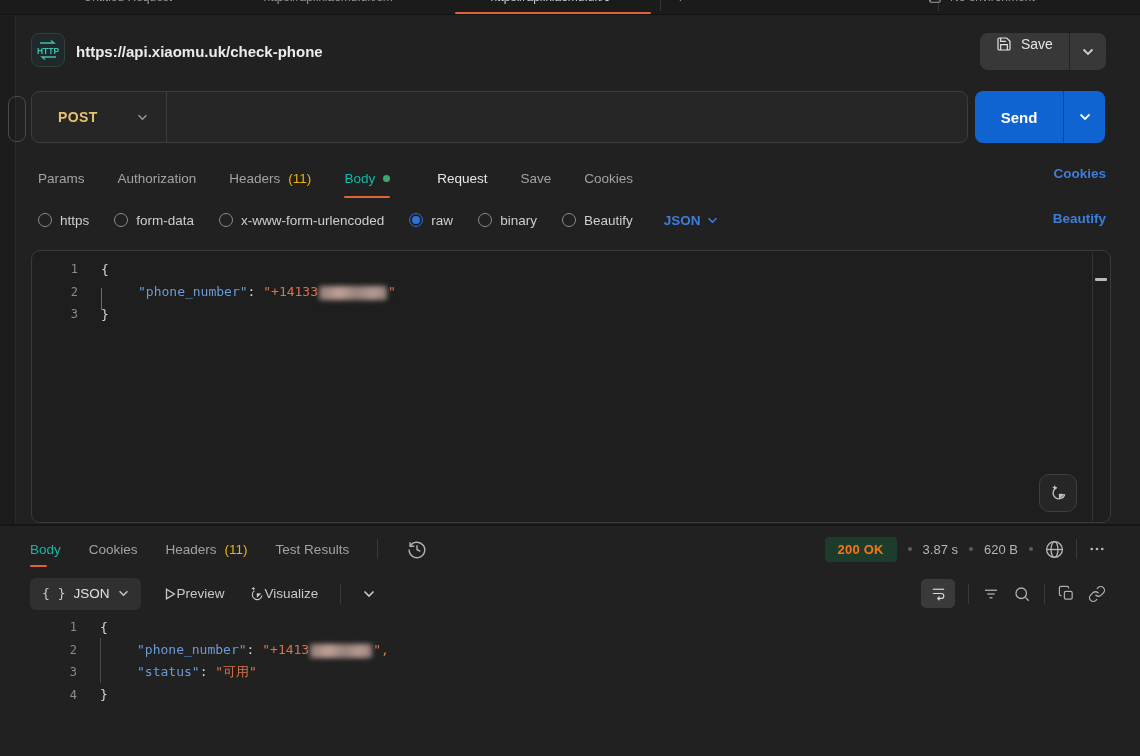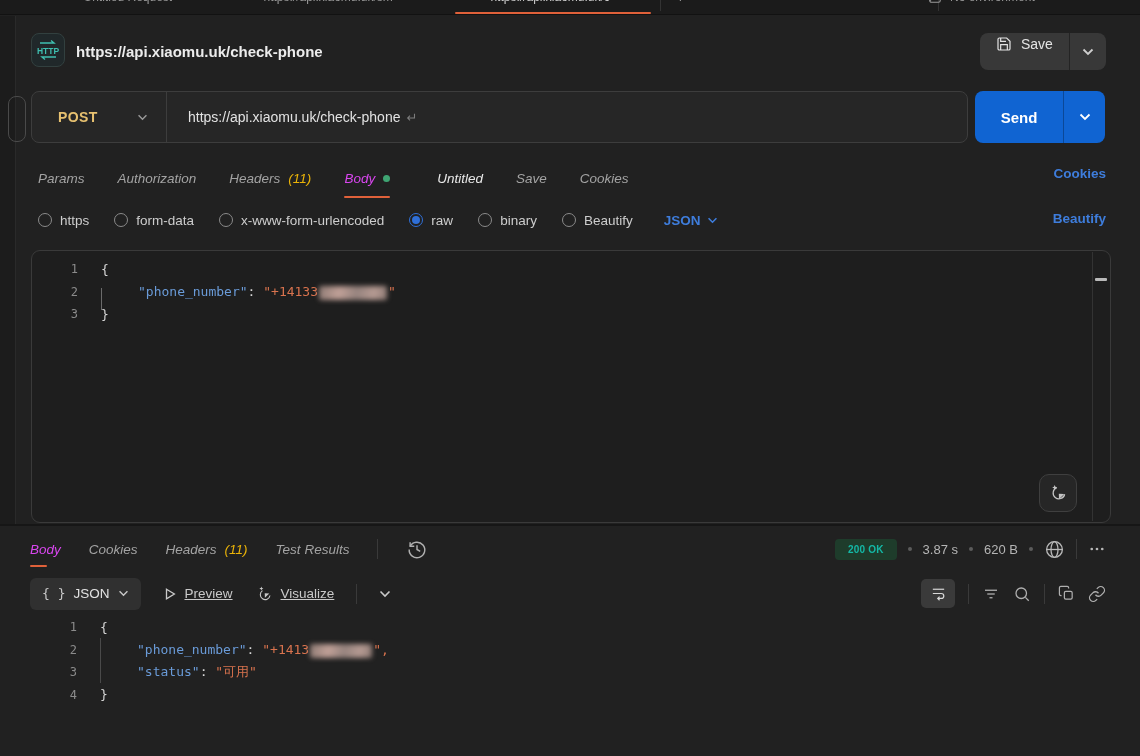--- a/index.html
+++ b/index.html
@@ -57,24 +57,24 @@
               background:#1064d2; border-radius:8px; display:flex; align-items:stretch;
               color:#fff; cursor:pointer; }
   .send-main { flex:1; display:flex; align-items:center; justify-content:center;
                font-size:15px; font-weight:bold; }
   .send-sep { width:1px; background:rgba(0,0,0,.28); }
   .send-caret { width:41px; display:flex; align-items:center; justify-content:center; }
 
   
   .req-tabs { position:absolute; top:158px; left:38px; height:40px; display:flex; gap:33px; }
   .rtab { position:relative; display:flex; align-items:center; gap:8px; font-size:13.5px;
-          color:#a3a3a3; cursor:pointer;font-style:italic; }
+          color:#a3a3a3; cursor:pointer; }
   .rtab .cnt { color:#eab308; }
   .rtab.bright { color:#e8e8e8; }
-  .rtab.active { color:#d946ef; }
+  .rtab.active { color:#14b8a6; }
   .rtab.active::after { content:""; position:absolute; left:0; right:14px; bottom:0;
                         height:2px; background:#e0613a; border-radius:1px; }
   .green-dot { width:7px; height:7px; border-radius:50%; background:#3fa573; }
   .cookies-link { position:absolute; top:166px; right:34px; color:#3e7ddc; font-size:13.5px;
                   font-weight:bold; cursor:pointer; }
 
   
   .body-opts { position:absolute; top:204px; left:38px; height:32px; display:flex;
                gap:25px; align-items:center; }
   .opt { display:flex; align-items:center; gap:8px; font-size:13.5px; color:#cdcdcd; cursor:pointer; }
@@ -116,34 +116,34 @@
                   background:#161616; }
 
   
   .resp-tabs { position:absolute; top:531px; left:30px; height:36px; display:flex;
                gap:28px; align-items:center; }
   .resp-tabs .rtab { font-size:13.5px; }
   .meta-sep { width:1px; height:20px; background:#3a3a3a; }
   .icon-btn { display:flex; align-items:center; justify-content:center; cursor:pointer; }
   .resp-right { position:absolute; top:533px; right:34px; height:32px; display:flex;
                 gap:11px; align-items:center; }
-  .status-badge { background:#1e3c2b; color:#14b8a6; font-size:10px; font-weight:bold;
+  .status-badge { background:#1e3c2b; color:#f97316; font-size:13px; font-weight:bold;
                   padding:5px 13px; border-radius:4px; letter-spacing:.2px; }
   .meta-dot { width:4px; height:4px; border-radius:50%; background:#5c5c5c; }
   .meta-val { color:#b5b5b5; font-size:13px; }
 
   
   .resp-toolbar { position:absolute; top:577px; left:30px; height:33px; display:flex;
                   gap:22px; align-items:center; }
   .json-btn { height:32px; background:#303030; border-radius:6px; display:flex;
               align-items:center; gap:8px; padding:0 12px; color:#e2e2e2; font-size:13.5px;
               cursor:pointer; }
   .braces { color:#c9c9c9; font-family:"DejaVu Sans Mono", monospace; font-size:13px; }
-  .tool-item { display:flex; align-items:center; gap:8px; color:#c9c9c9; font-size:13.5px;
-               cursor:pointer;text-decoration:underline; }
+  .tool-item { display:flex; align-items:center; color:#c9c9c9; font-size:13.5px;
+               cursor:pointer; }
   .tb-right { position:absolute; top:579px; right:34px; display:flex; gap:13px; align-items:center; }
   .wrap-btn { width:34px; height:29px; background:#3a3a3a; border-radius:5px;
               display:flex; align-items:center; justify-content:center; cursor:pointer; }
 
   
   .resp-code { position:absolute; top:616px; left:31px; width:1080px; height:140px; }
   svg { display:block; }
 </style>
 </head>
 <body>
@@ -213,23 +213,20 @@
   </div>
 
   <div class="url-box">
     <div class="method-select">
       <span class="method-label">POST</span>
       <svg width="11" height="7" viewBox="0 0 12 8" fill="none" stroke="#9a9a9a" stroke-width="1.6">
         <path d="M1.5 1.5 L6 6 L10.5 1.5"></path>
       </svg>
     </div>
     <div class="url-sep"></div>
-    <div class="url-value">
-      <span>https://api.xiaomu.uk/check-phone</span><span class="enter-hint">↵</span>
-    </div>
   </div>
 
   <div class="send-btn">
     <div class="send-main">Send</div>
     <div class="send-sep"></div>
     <div class="send-caret">
       <svg width="12" height="8" viewBox="0 0 12 8" fill="none" stroke="#fff" stroke-width="1.8">
         <path d="M1.5 1.5 L6 6 L10.5 1.5"></path>
       </svg>
     </div>
@@ -244,21 +241,21 @@
       </div>
     <div class="rtab">
       <span>Headers</span>
       <span class="cnt">(11)</span>
       </div>
     <div class="rtab active" style="padding-right:14px">
       <span>Body</span>
       <span class="green-dot"></span>
       </div>
     <div class="rtab bright">
-      <span>Untitled</span>
+      <span>Request</span>
       </div>
     <div class="rtab">
       <span>Save</span>
       </div>
     <div class="rtab">
       <span>Cookies</span>
       </div>
   </div>
   <div class="cookies-link">Cookies</div>
 

